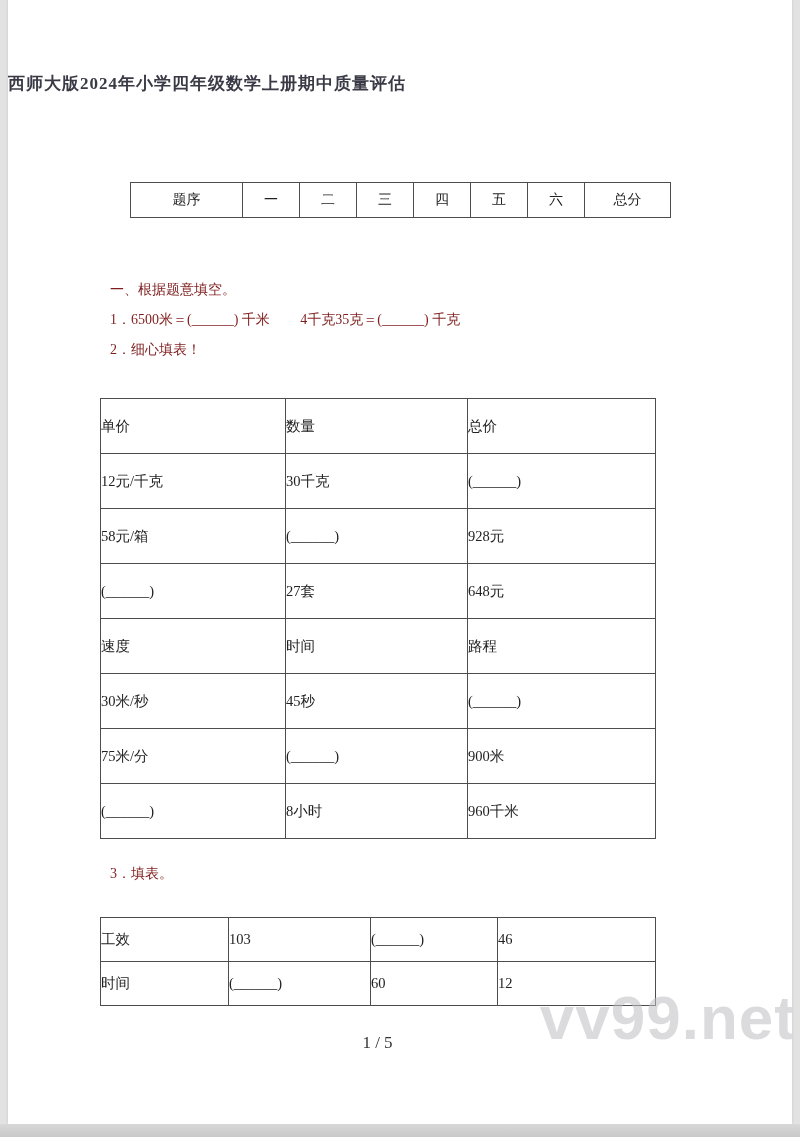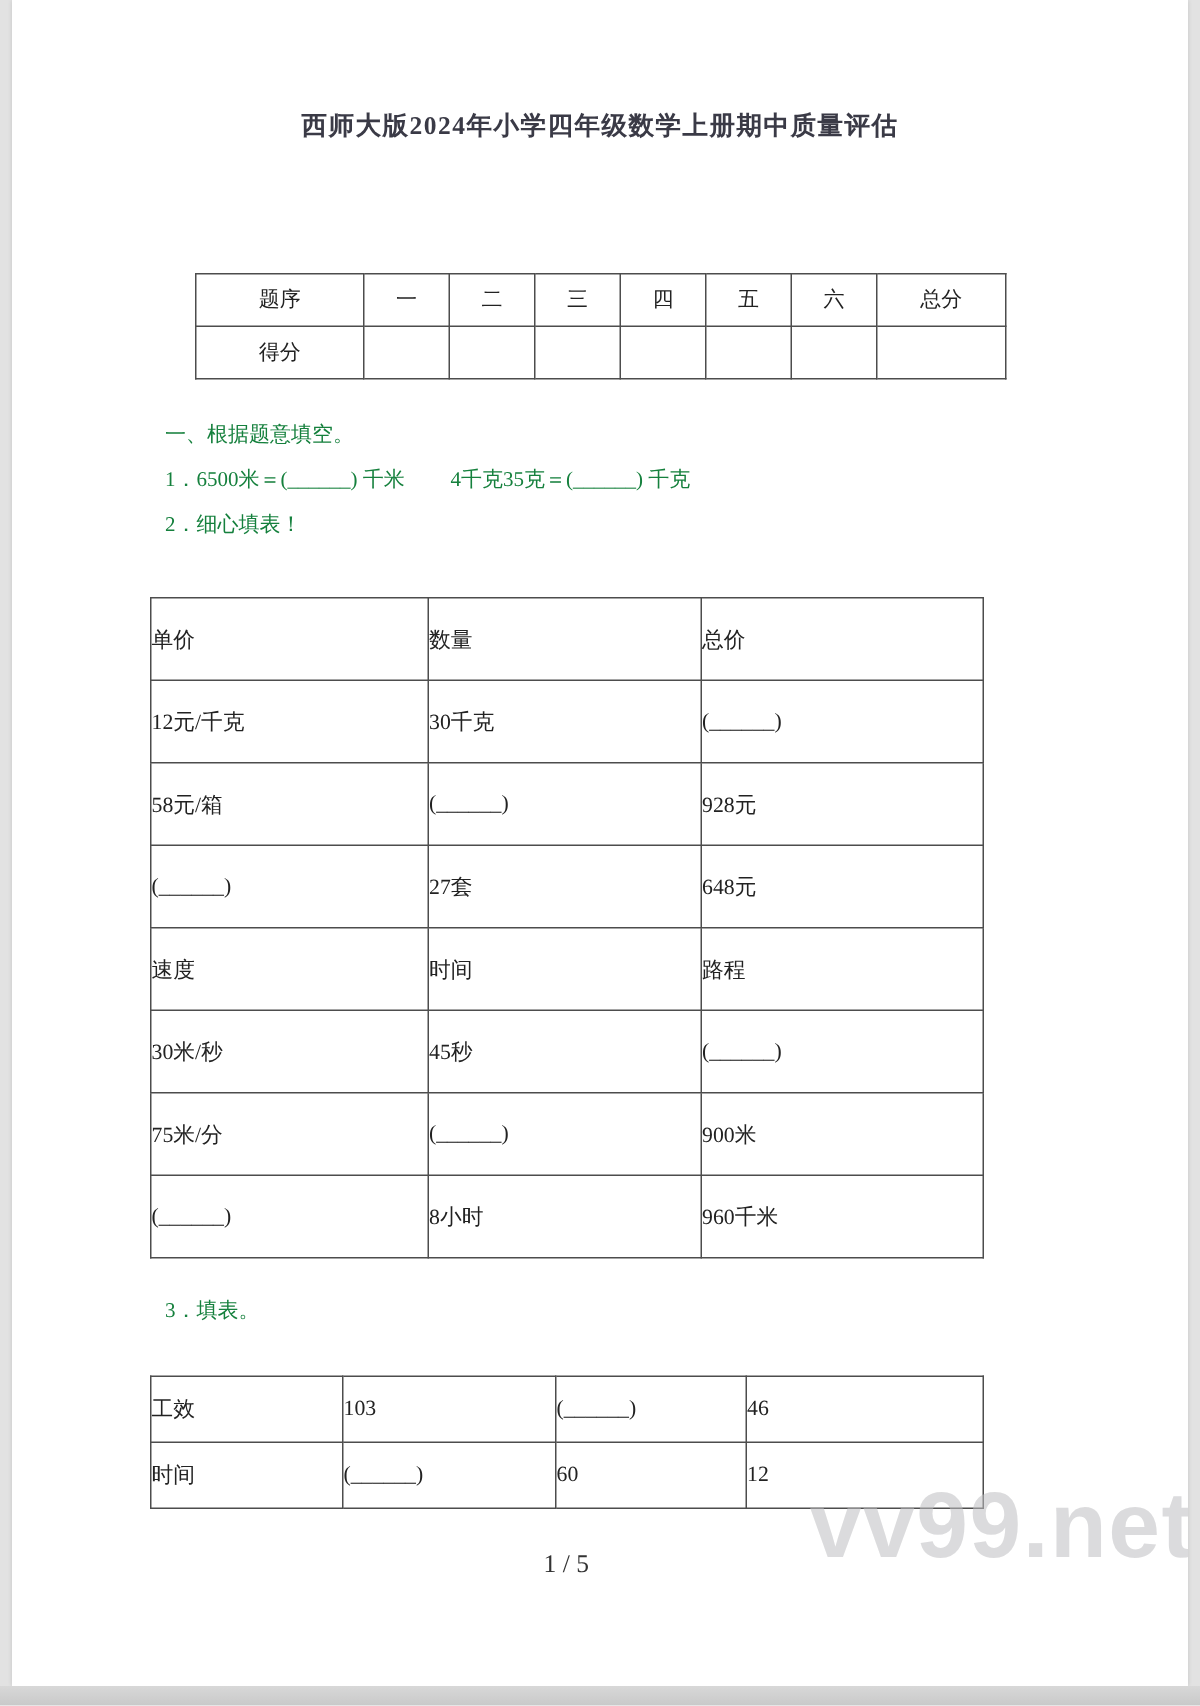--- a/index.html
+++ b/index.html
@@ -14,41 +14,41 @@
   .page {
     position:absolute;
     left:8px; top:0;
     width:784px; height:1124px;
     background:#ffffff;
     box-shadow:0 0 3px rgba(0,0,0,0.12);
     overflow:hidden;
   }
   .title {
     position:absolute; top:72px; left:0;
-    width:100%; text-align:center;
+    width:100%; text-align:left;
     font-size:17px; font-weight:bold;
     color:#3a3a46; letter-spacing:1px;
   }
   .meta-line {
     position:absolute; top:152px; left:139px;
     font-size:14px; color:#222; white-space:nowrap;
   }
   .meta-line span { margin-right:14px; }
   .score-table {
     position:absolute; left:122px; top:182px;
     border-collapse:collapse; table-layout:fixed;padding-left:30px;
   }
   .score-table td {
     border:1px solid #4d4d4d;
     text-align:center; vertical-align:middle;
     font-size:14px; color:#222; height:35px;
   }
   .q-heading, .q-line {
     position:absolute; left:102px;
-    font-size:14px; color:#15803d; white-space:nowrap;
+    font-size:14px; color:#7f1d1d; white-space:nowrap;
   }
   .q1-right { margin-left:27px; }
   .fill-table, .work-table {
     position:absolute; left:92px;
     border-collapse:collapse; table-layout:fixed;
   }
   .fill-table { top:398px; }
   .work-table { top:917px; }
   .fill-table td, .work-table td {
     border:1px solid #4d4d4d;
@@ -100,30 +100,20 @@
         <tr>
       <td>题序</td>
       <td>一</td>
       <td>二</td>
       <td>三</td>
       <td>四</td>
       <td>五</td>
       <td>六</td>
       <td>总分</td>
     </tr>
-    <tr>
-      <td>得分</td>
-      <td></td>
-      <td></td>
-      <td></td>
-      <td></td>
-      <td></td>
-      <td></td>
-      <td></td>
-    </tr>
   </tbody>
     </table>
 
   <div class="q-heading" style="top:281px;">一、根据题意填空。</div>
 
   <div class="q-line" style="top:311px;">
     <span>1．6500米＝(______) 千米</span>
     <span class="q1-right">4千克35克＝(______) 千克</span>
   </div>
 

